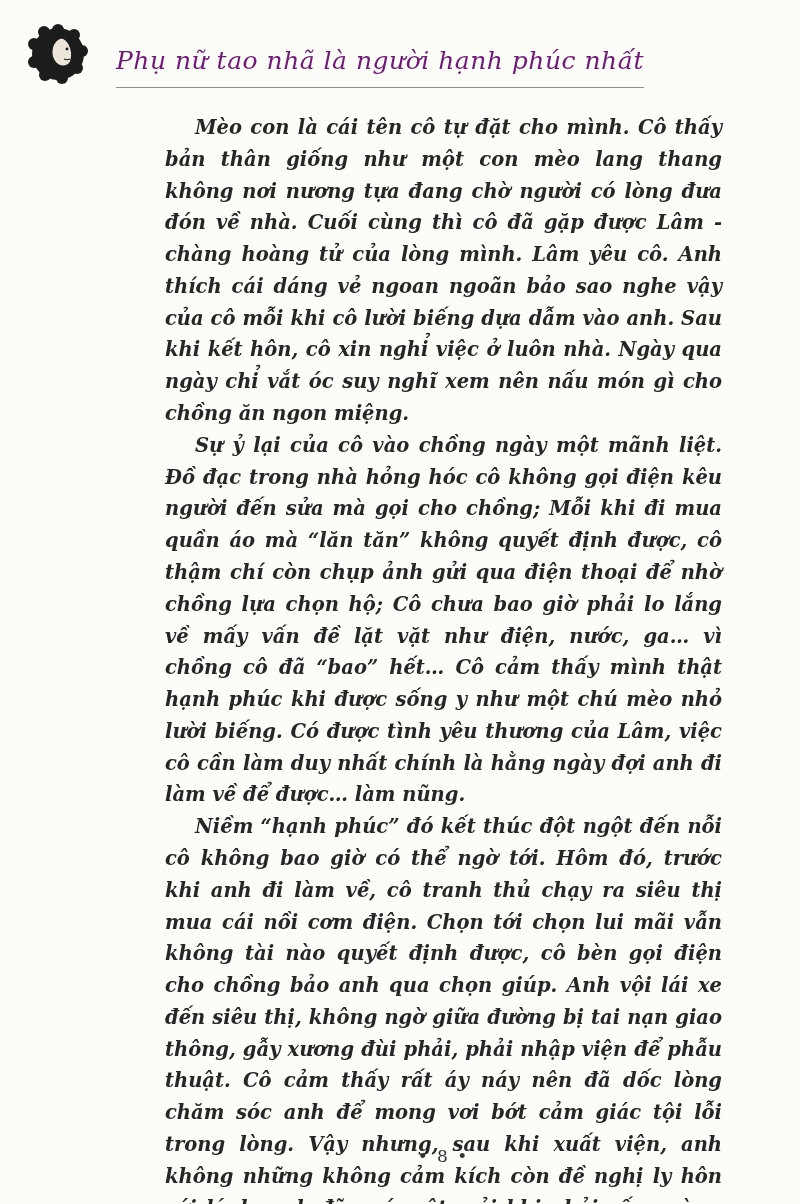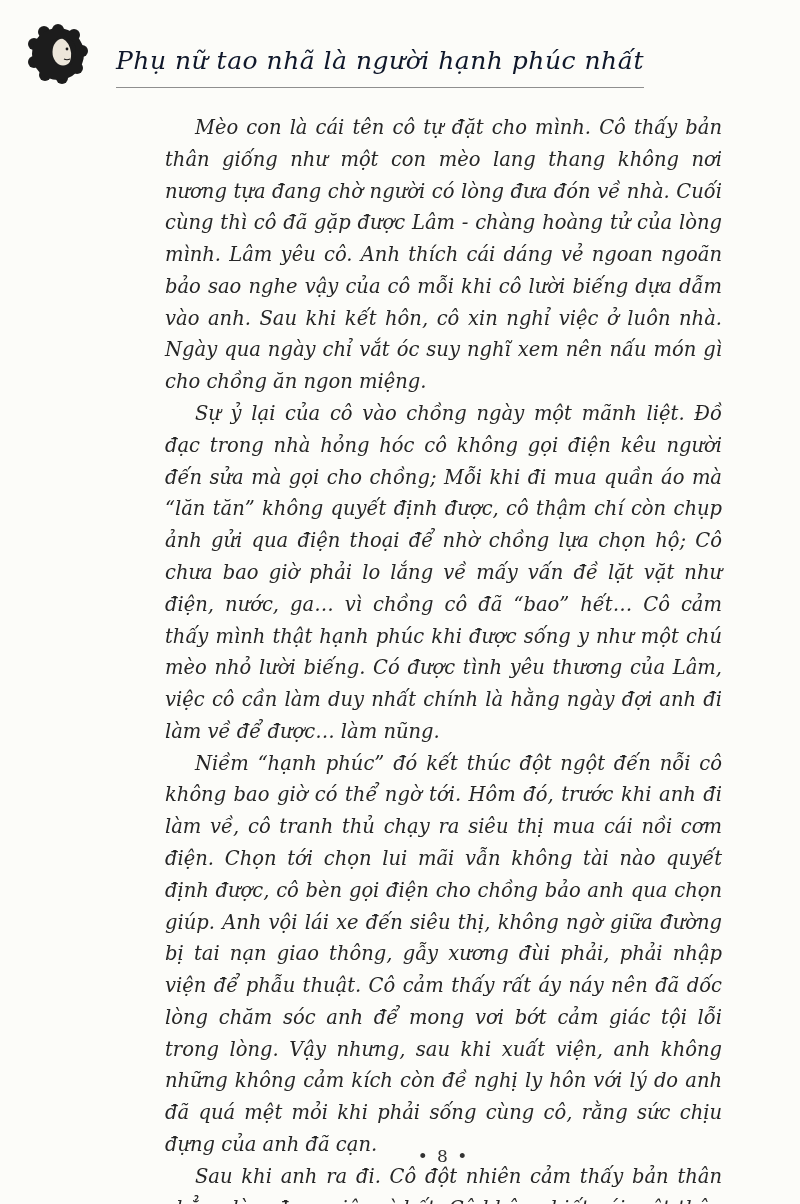--- a/index.html
+++ b/index.html
@@ -25,21 +25,21 @@
   }
   .logo {
     flex: 0 0 auto;
     width: 64px;
     height: 68px;
     display: block;
   }
   .header-title {
     font-style: italic;
     font-size: 25px;
-    color: #0f172a;
+    color: #701a75;
     letter-spacing: 0.5px;
     padding-bottom: 12px;
     border-bottom: 1.5px solid #8f8f8f;
     white-space: nowrap;
   }
 
   
   .text-block {
     position: absolute;
     top: 112px;
@@ -47,21 +47,21 @@
     width: 557px;
   }
   .text-block p {
     margin: 0;
     font-style: italic;
     font-size: 19.5px;
     line-height: 1.63;
     color: #262626;
     text-align: justify;
     text-indent: 30px;
-    font-weight: 400;
+    font-weight: 700;
   }
 
   
   .footer {
     position: absolute;
     bottom: 38px;
     left: 165px;
     width: 557px;
     text-align: center;
     font-size: 17px;

